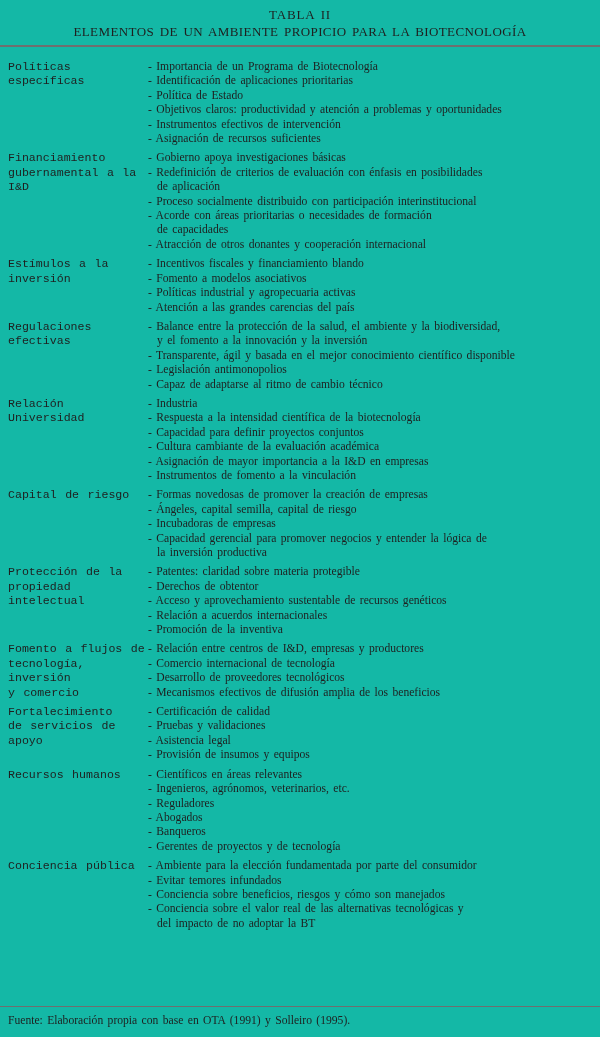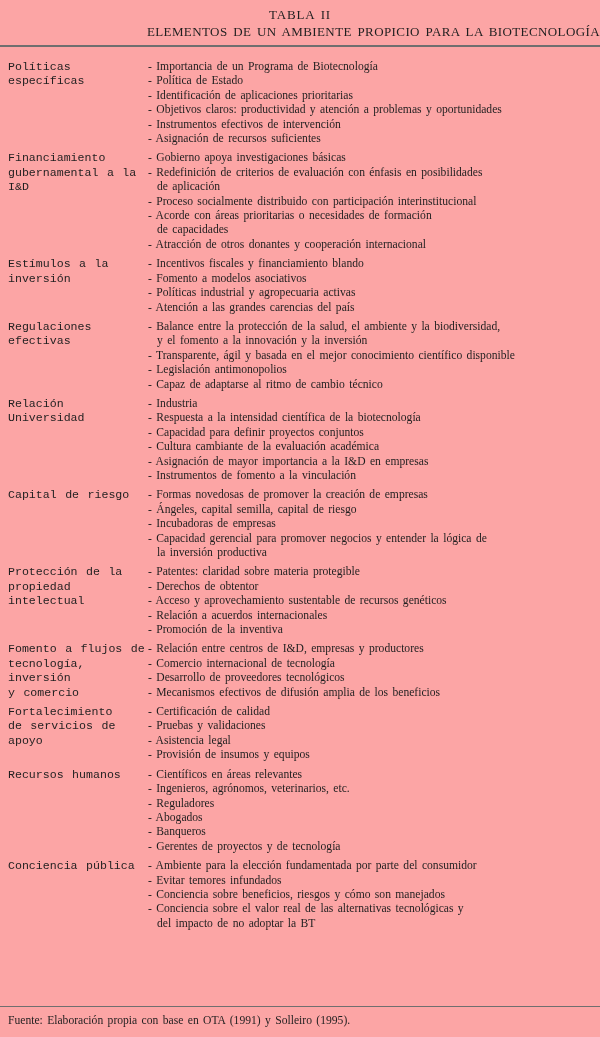--- a/index.html
+++ b/index.html
@@ -1,34 +1,34 @@
 <!DOCTYPE html>
 <html><head>
 <meta charset="utf-8">
 <style>
   html, body { margin: 0; padding: 0; background: #fff; }
   .page {
     position: relative;
     width: 600px;
     height: 1037px;
-    background: #fca5a5;
+    background: #14b8a6;
     overflow: hidden;
     font-family: "Liberation Serif", serif;
     color: #1f1f1f;
   }
   .title {
     padding-top: 7px;
     text-align: center;
     font-size: 13px;
     line-height: 16px;
     letter-spacing: 0.8px;
     word-spacing: 2px;
   }
   .subtitle {
-    text-align: right;
+    text-align: center;
     font-size: 13px;
     line-height: 17px;
     letter-spacing: 0.4px;
     word-spacing: 2px;
   }
   .rule { height: 0; border-top: 2px solid #6f6f6f; }
   .top-rule { margin-top: 5px; }
   .table-body {
     padding: 13px 8px 0 8px;
     font-size: 11.6px;
@@ -62,22 +62,22 @@
 <div class="page">
   <div class="title">TABLA II</div>
   <div class="subtitle">ELEMENTOS DE UN AMBIENTE PROPICIO PARA LA BIOTECNOLOGÍA</div>
   <div class="rule top-rule"></div>
 
   <div class="table-body">
       <div class="row">
         <div class="cat">Políticas específicas</div>
         <div class="items">
           <div class="item">- Importancia de un Programa de Biotecnología</div>
+          <div class="item">- Identificación de aplicaciones prioritarias</div>
           <div class="item">- Política de Estado</div>
-          <div class="item">- Identificación de aplicaciones prioritarias</div>
           <div class="item">- Objetivos claros: productividad y atención a problemas y oportunidades</div>
           <div class="item">- Instrumentos efectivos de intervención</div>
           <div class="item">- Asignación de recursos suficientes</div>
         </div>
       </div>
       <div class="row">
         <div class="cat">Financiamiento
 gubernamental a la I&amp;D</div>
         <div class="items">
           <div class="item">- Gobierno apoya investigaciones básicas</div>

